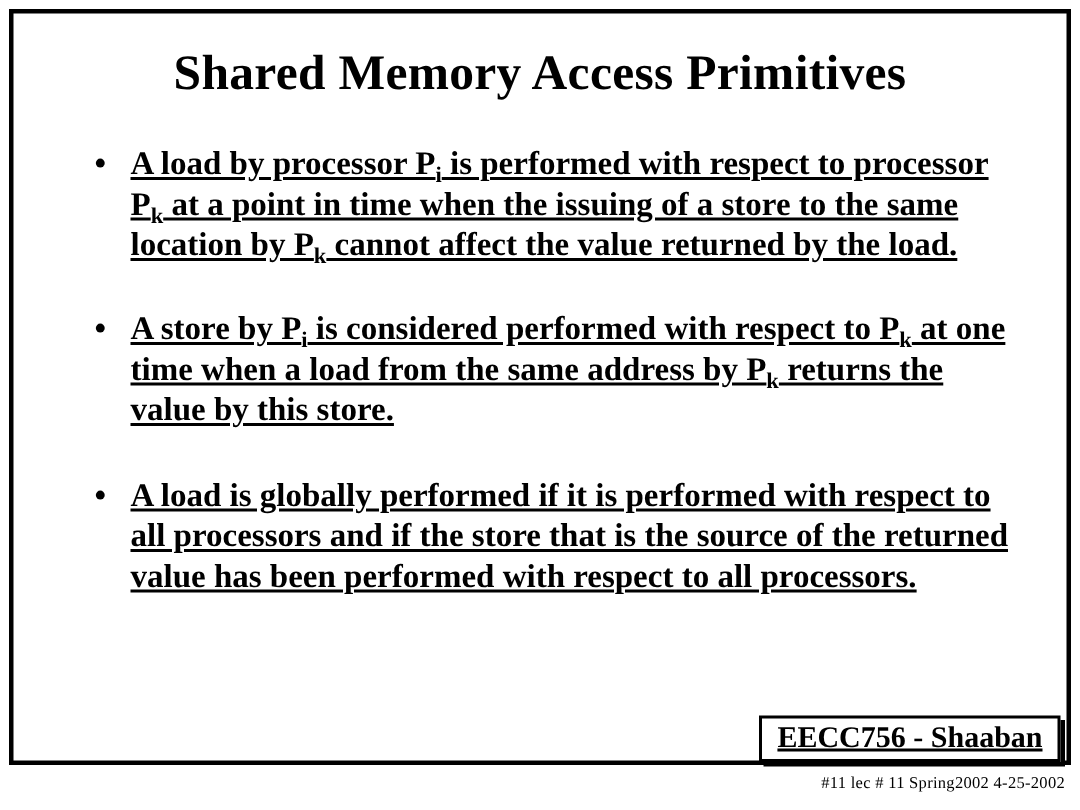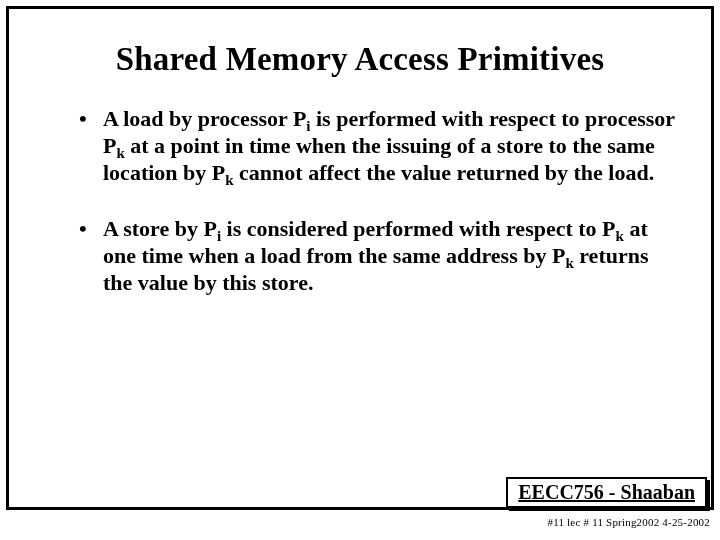--- a/index.html
+++ b/index.html
@@ -17,25 +17,26 @@
     top: 6px;
     left: 6px;
     right: 6px;
     bottom: 30px;
     border: 3px solid #000;
   }
   .title {
     font-size: 33px;
     font-weight: bold;
     text-align: center;
-    margin-top: 32px;
+    margin-top: 22px;
     letter-spacing: 0.2px;
   }
   .content {
-    padding: 28px 34px 0 70px;
+    padding: 28px 34px 0 54px;
+    text-decoration: underline;
   }
   .bullet {
     position: relative;
     font-size: 22px;
     line-height: 1.22;
     margin-bottom: 30px;
     font-weight: bold;
     padding-left: 24px;
   }
   .bullet::before {
@@ -80,18 +81,21 @@
   <div class="content">
 
     <div class="bullet">
       <span>A load by processor P</span><span class="sub">i</span><span>  is performed with respect to processor P</span><span class="sub">k</span><span> at a point in time when the issuing of a store to the same location by P</span><span class="sub">k</span><span> cannot affect the value returned by the load.</span>
     </div>
 
     <div class="bullet">
       <span>A store by P</span><span class="sub">i</span><span> is considered performed with respect to P</span><span class="sub">k</span><span> at one time when a load from  the same address by P</span><span class="sub">k</span><span> returns the value by this store.</span>
     </div>
 
+    <div class="bullet">
+      <span>A load is globally performed if it is performed with respect to all processors and if the store that is the source of the returned value has been performed with respect to all processors.</span>
+    </div>
 
   </div>
 </div>
 
 <div class="footer-box">EECC756 - Shaaban</div>
 <div class="footer-line">#11  lec # 11    Spring2002   4-25-2002</div>
 
 </body></html>

